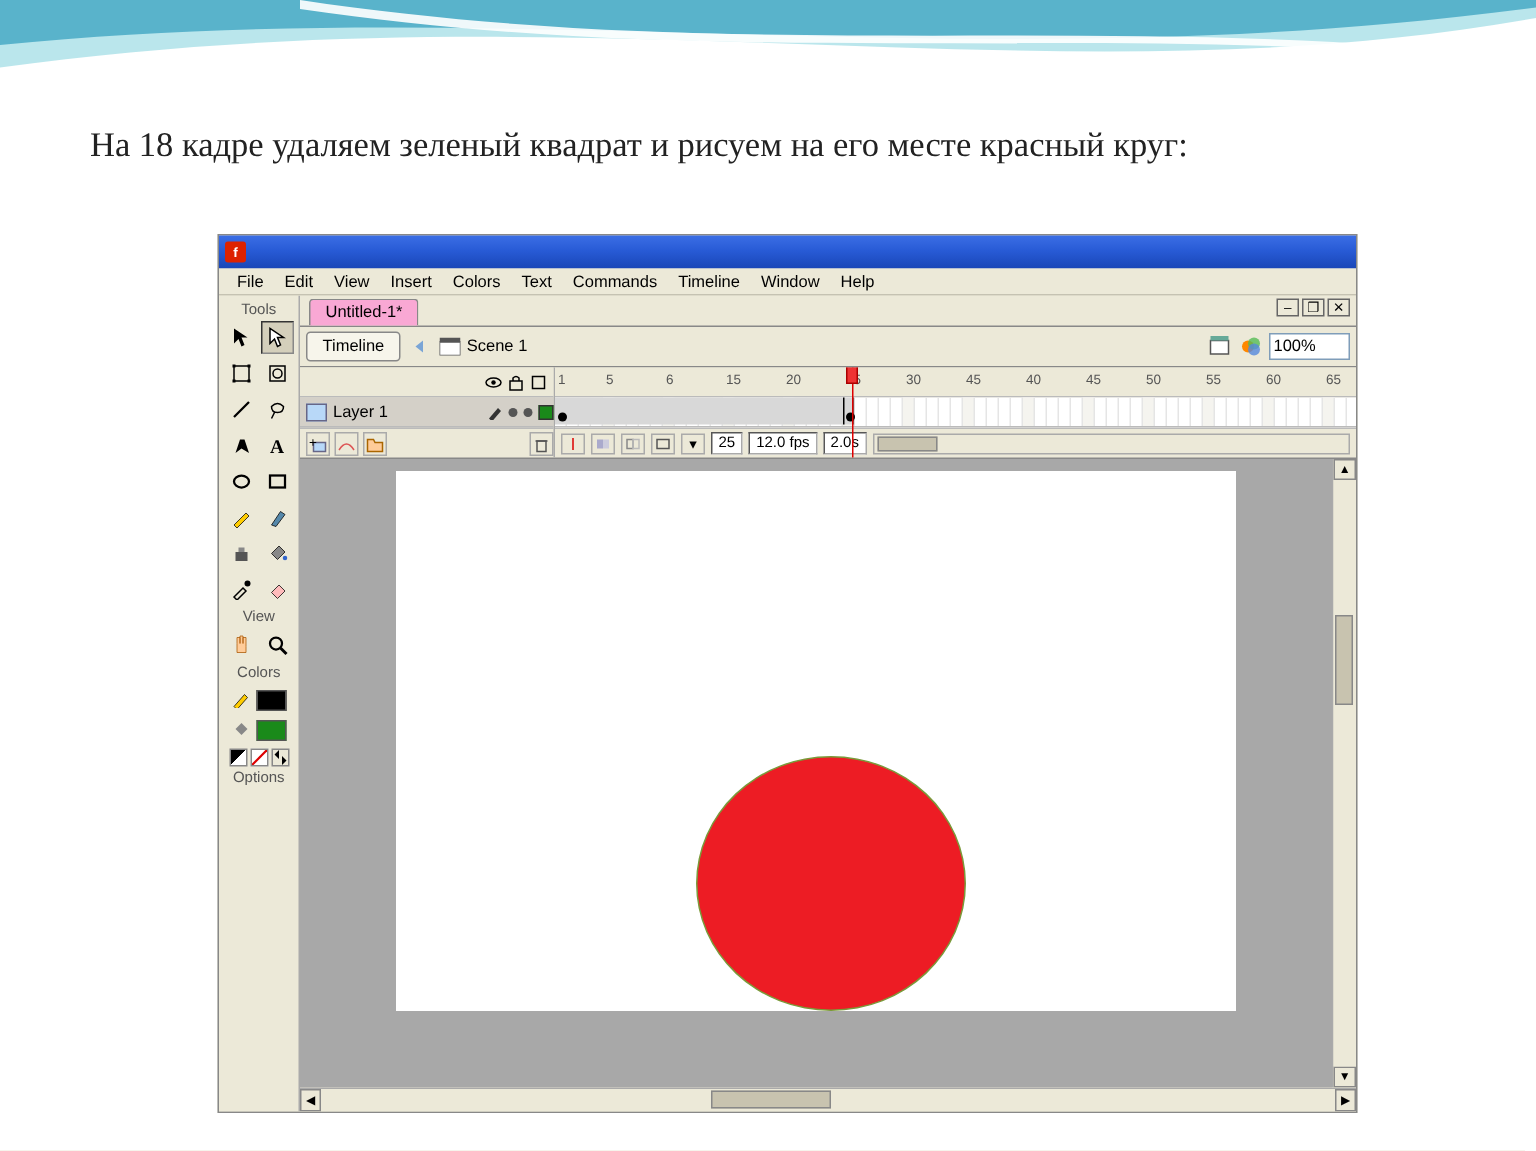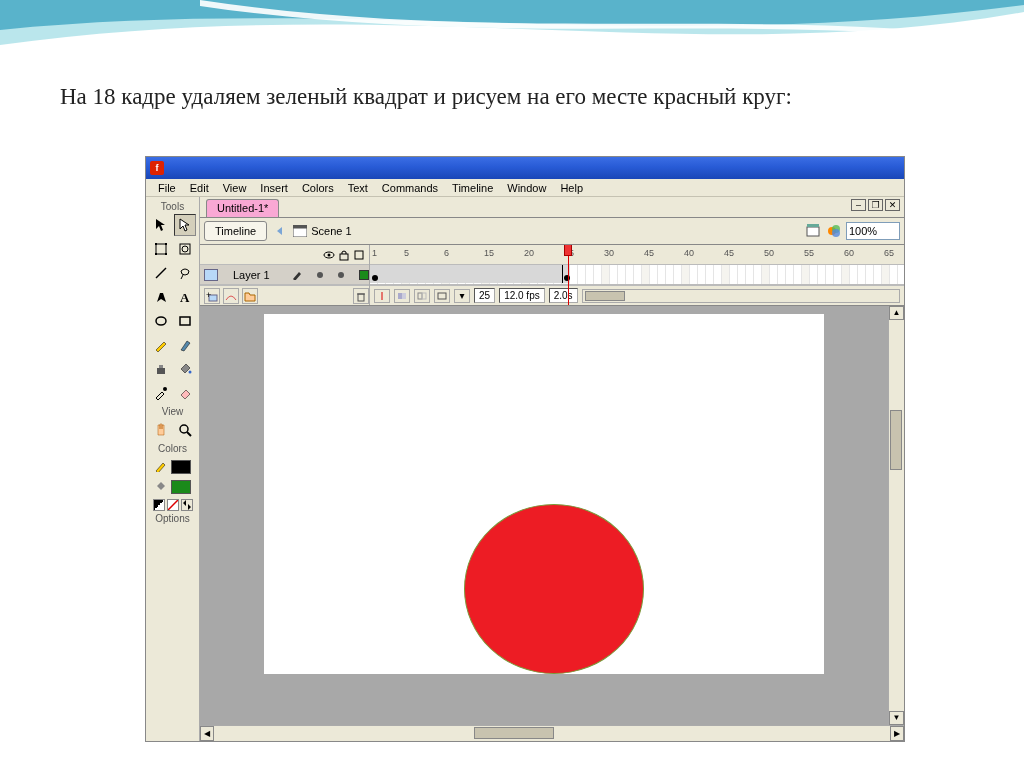--- a/index.html
+++ b/index.html
@@ -153,21 +153,21 @@
   }
   .tl-left {
     width: 170px; display:flex; flex-direction:column; border-right:1px solid #aaa;
   }
   .tl-header-l {
     height: 20px; background: #ece9d8; display:flex; align-items:center; justify-content:flex-end;
     gap:3px; padding-right:4px; border-bottom:1px solid #bbb;
   }
   .eye-icon, .lock-icon, .sq-icon { width:12px; height:12px; display:flex; align-items:center; justify-content:center; font-size:10px; }
   .layer-row {
-    height: 20px; display:flex; align-items:center; gap:15px; padding-left:4px;
+    height: 20px; display:flex; align-items:center; gap:4px; padding-left:4px;
     background: #d4d0c8; border-bottom: 1px solid #bbb; font-size:11px;
   }
   .layer-icon { width:14px; height:12px; background:#b8d8f8; border:1px solid #668; }
   .dot { width:6px; height:6px; border-radius:50%; background:#555; }
   .color-dot { width:10px; height:10px; background:#1a8a1a; border:1px solid #333; }
   .layer-pencil { width:10px; height:10px; }
   .tl-left-spacer { flex:1; background:#ece9d8; }
   .tl-left-foot {
     height: 20px; display:flex; align-items:center; gap:3px; padding-left:4px; border-top:1px solid #bbb;
   }

